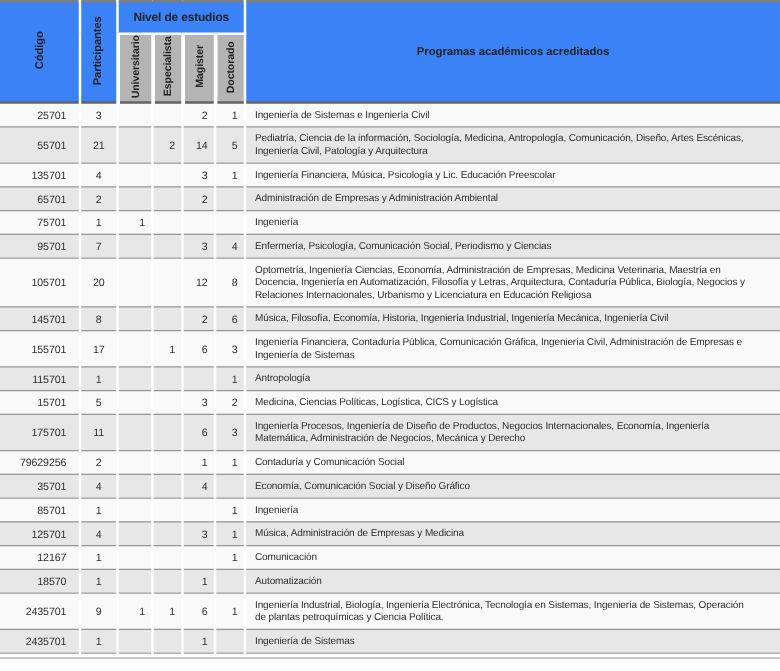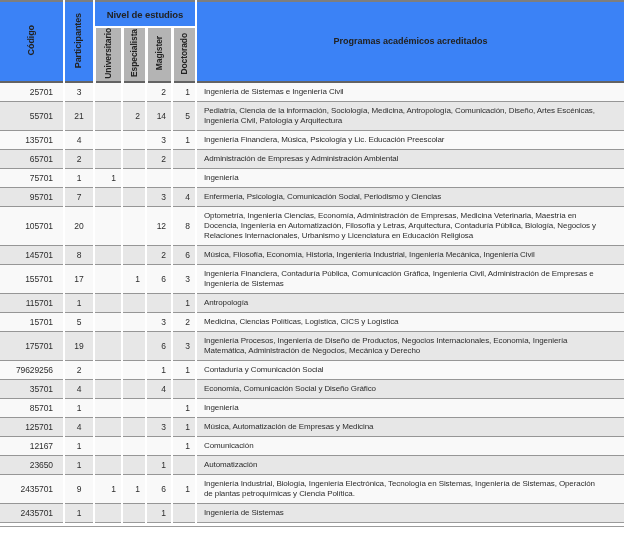--- a/index.html
+++ b/index.html
@@ -166,21 +166,21 @@
           <td class="codigo">15701</td>
           <td class="part">5</td>
           <td class="nivel"></td>
           <td class="nivel"></td>
           <td class="nivel">3</td>
           <td class="nivel">2</td>
           <td class="prog">Medicina, Ciencias Políticas, Logística, CICS y Logística</td>
         </tr>
         <tr>
           <td class="codigo">175701</td>
-          <td class="part">19</td>
+          <td class="part">11</td>
           <td class="nivel"></td>
           <td class="nivel"></td>
           <td class="nivel">6</td>
           <td class="nivel">3</td>
           <td class="prog">Ingeniería Procesos, Ingeniería de Diseño de Productos, Negocios Internacionales, Economía, Ingeniería Matemática, Administración de Negocios, Mecánica y Derecho</td>
         </tr>
         <tr>
           <td class="codigo">79629256</td>
           <td class="part">2</td>
           <td class="nivel"></td>
@@ -207,33 +207,33 @@
           <td class="nivel">1</td>
           <td class="prog">Ingeniería</td>
         </tr>
         <tr>
           <td class="codigo">125701</td>
           <td class="part">4</td>
           <td class="nivel"></td>
           <td class="nivel"></td>
           <td class="nivel">3</td>
           <td class="nivel">1</td>
-          <td class="prog">Música, Automatización de Empresas y Medicina</td>
+          <td class="prog">Música, Administración de Empresas y Medicina</td>
         </tr>
         <tr>
           <td class="codigo">12167</td>
           <td class="part">1</td>
           <td class="nivel"></td>
           <td class="nivel"></td>
           <td class="nivel"></td>
           <td class="nivel">1</td>
           <td class="prog">Comunicación</td>
         </tr>
         <tr>
-          <td class="codigo">23650</td>
+          <td class="codigo">18570</td>
           <td class="part">1</td>
           <td class="nivel"></td>
           <td class="nivel"></td>
           <td class="nivel">1</td>
           <td class="nivel"></td>
           <td class="prog">Automatización</td>
         </tr>
         <tr>
           <td class="codigo">2435701</td>
           <td class="part">9</td>

